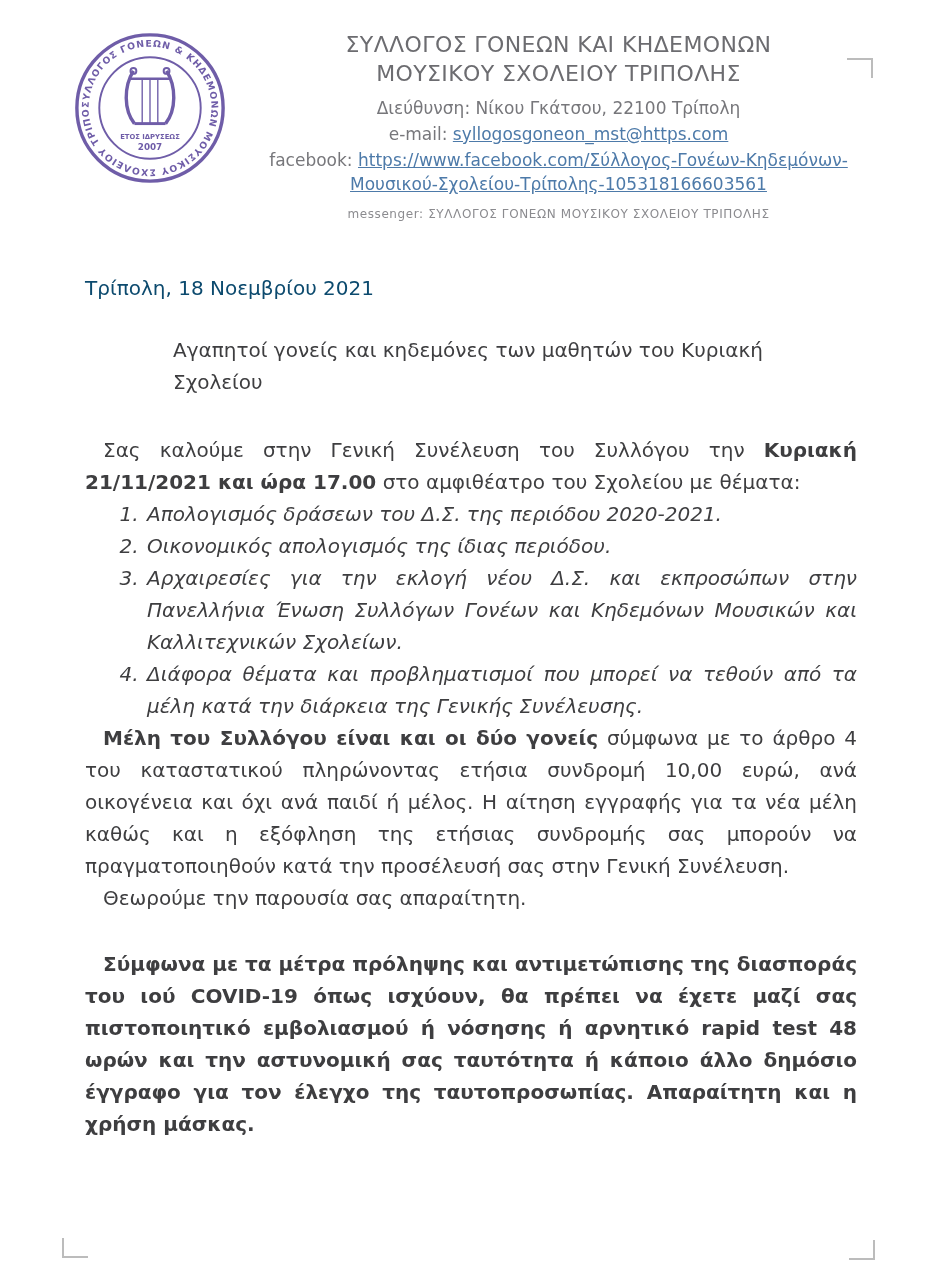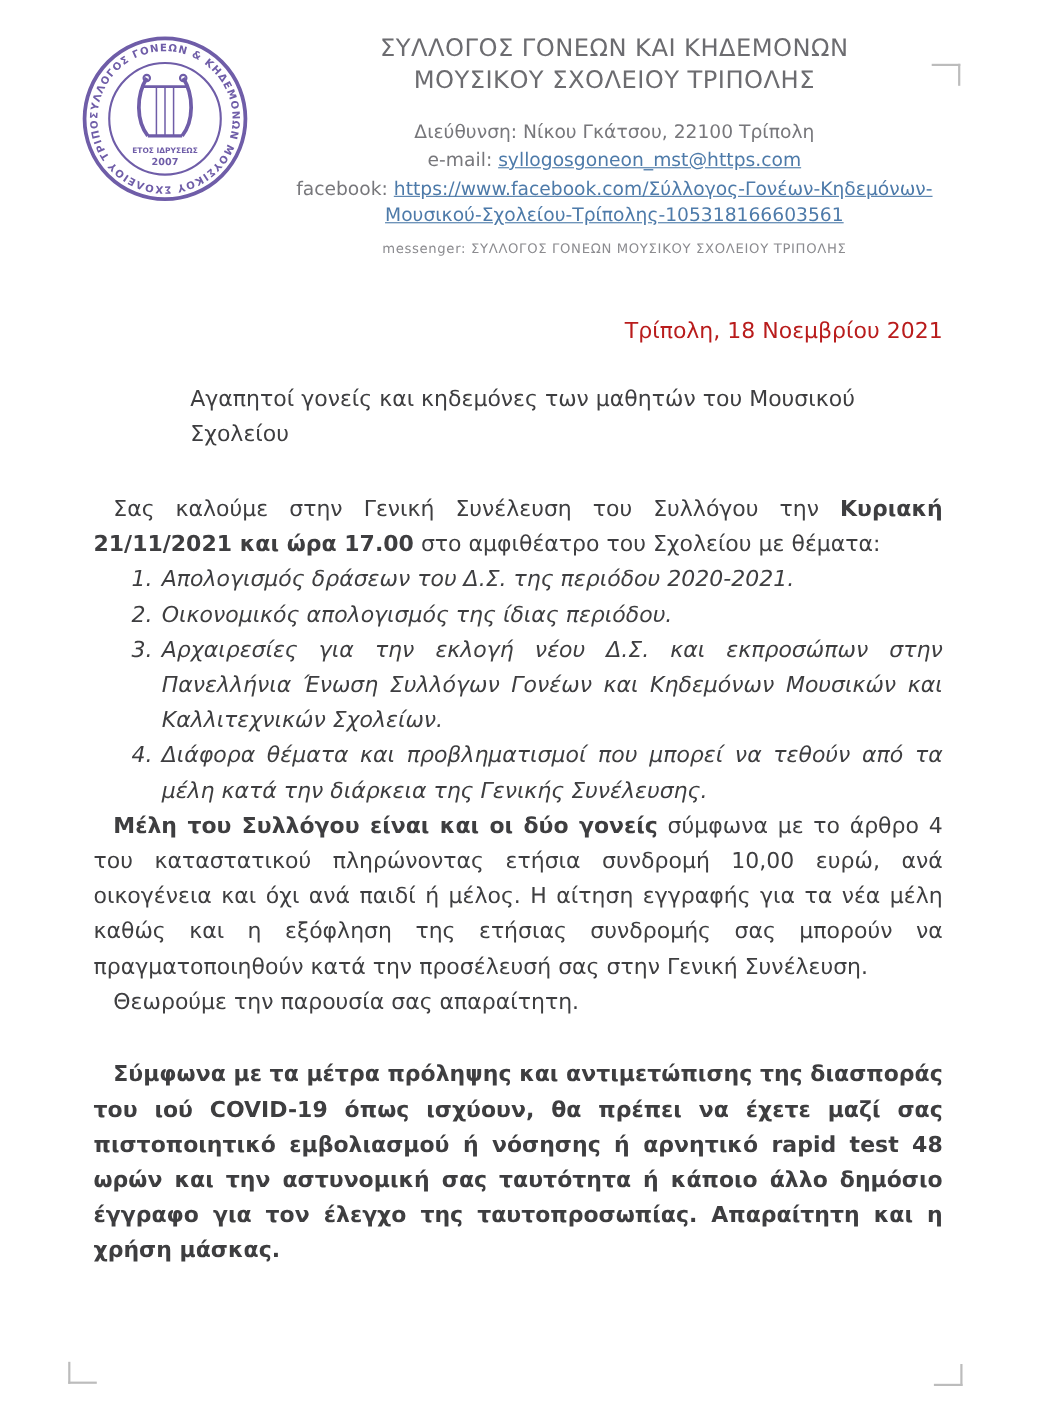--- a/index.html
+++ b/index.html
@@ -37,44 +37,43 @@
     line-height: 29px;
     color: #6c6c70;
     letter-spacing: 0.4px;
   }
   .hdr-line {
     font-size: 17px;
     line-height: 24px;
     color: #77777b;
     margin-top: 2px;
   }
-  .hdr-line.address { margin-top: 20px; text-align: center; }
+  .hdr-line.address { margin-top: 8px; text-align: center; }
   .lnk {
     color: #4d7aa9;
     text-decoration: underline;
     cursor: pointer;
   }
   .messenger {
     font-size: 12px;
     letter-spacing: 0.6px;
     color: #8b8b8f;
     margin-top: 6px;
   }
 
   
   .content {
     padding: 0 88px 0 85px;
     font-size: 20px;
     line-height: 32px;
     color: #3e3e40;
   }
   .date-line {
-    text-align: right;
     margin-top: 46px;
-    color: #b91c1c;
+    color: #0c4a6e;
   }
   .subject-line { margin-top: 52px; }
   .subject-label { margin-right: 26px; }
   .u { text-decoration: underline; }
   .b { font-weight: bold; }
   .salutation {
     margin-top: 30px;
     padding-left: 88px;
   }
   p.body-par {
@@ -154,21 +153,21 @@
       <div class="hdr-line"><span>facebook: </span><a class="lnk"><span>https://www.facebook.com/Σύλλογος-Γονέων-Κηδεμόνων-</span><br><span>Μουσικού-Σχολείου-Τρίπολης-105318166603561</span></a></div>
       <div class="hdr-line messenger">messenger: ΣΥΛΛΟΓΟΣ ΓΟΝΕΩΝ ΜΟΥΣΙΚΟΥ ΣΧΟΛΕΙΟΥ ΤΡΙΠΟΛΗΣ</div>
     </div>
   </div>
 
   <div class="content">
 
     <div class="date-line">Τρίπολη, 18 Νοεμβρίου 2021</div>
 
 
-    <div class="salutation">Αγαπητοί γονείς και κηδεμόνες των μαθητών του Μουσικού Σχολείου</div>
+    <div class="salutation">Αγαπητοί γονείς και κηδεμόνες των μαθητών του Κυριακή Σχολείου</div>
 
     <p class="body-par invite"><span>Σας καλούμε στην  Γενική Συνέλευση του Συλλόγου την </span><span class="b">Κυριακή 21/11/2021 και ώρα 17.00</span><span> στο αμφιθέατρο του Σχολείου με θέματα:</span></p>
 
     <ol class="agenda">
       <li>Απολογισμός δράσεων του Δ.Σ. της περιόδου 2020-2021.</li>
       <li>Οικονομικός απολογισμός της ίδιας περιόδου.</li>
       <li>Αρχαιρεσίες για την εκλογή νέου Δ.Σ. και εκπροσώπων στην Πανελλήνια Ένωση Συλλόγων Γονέων και Κηδεμόνων Μουσικών και Καλλιτεχνικών Σχολείων.</li>
       <li>Διάφορα θέματα και προβληματισμοί που μπορεί να τεθούν από τα μέλη κατά την διάρκεια της Γενικής Συνέλευσης.</li>
     </ol>
 

